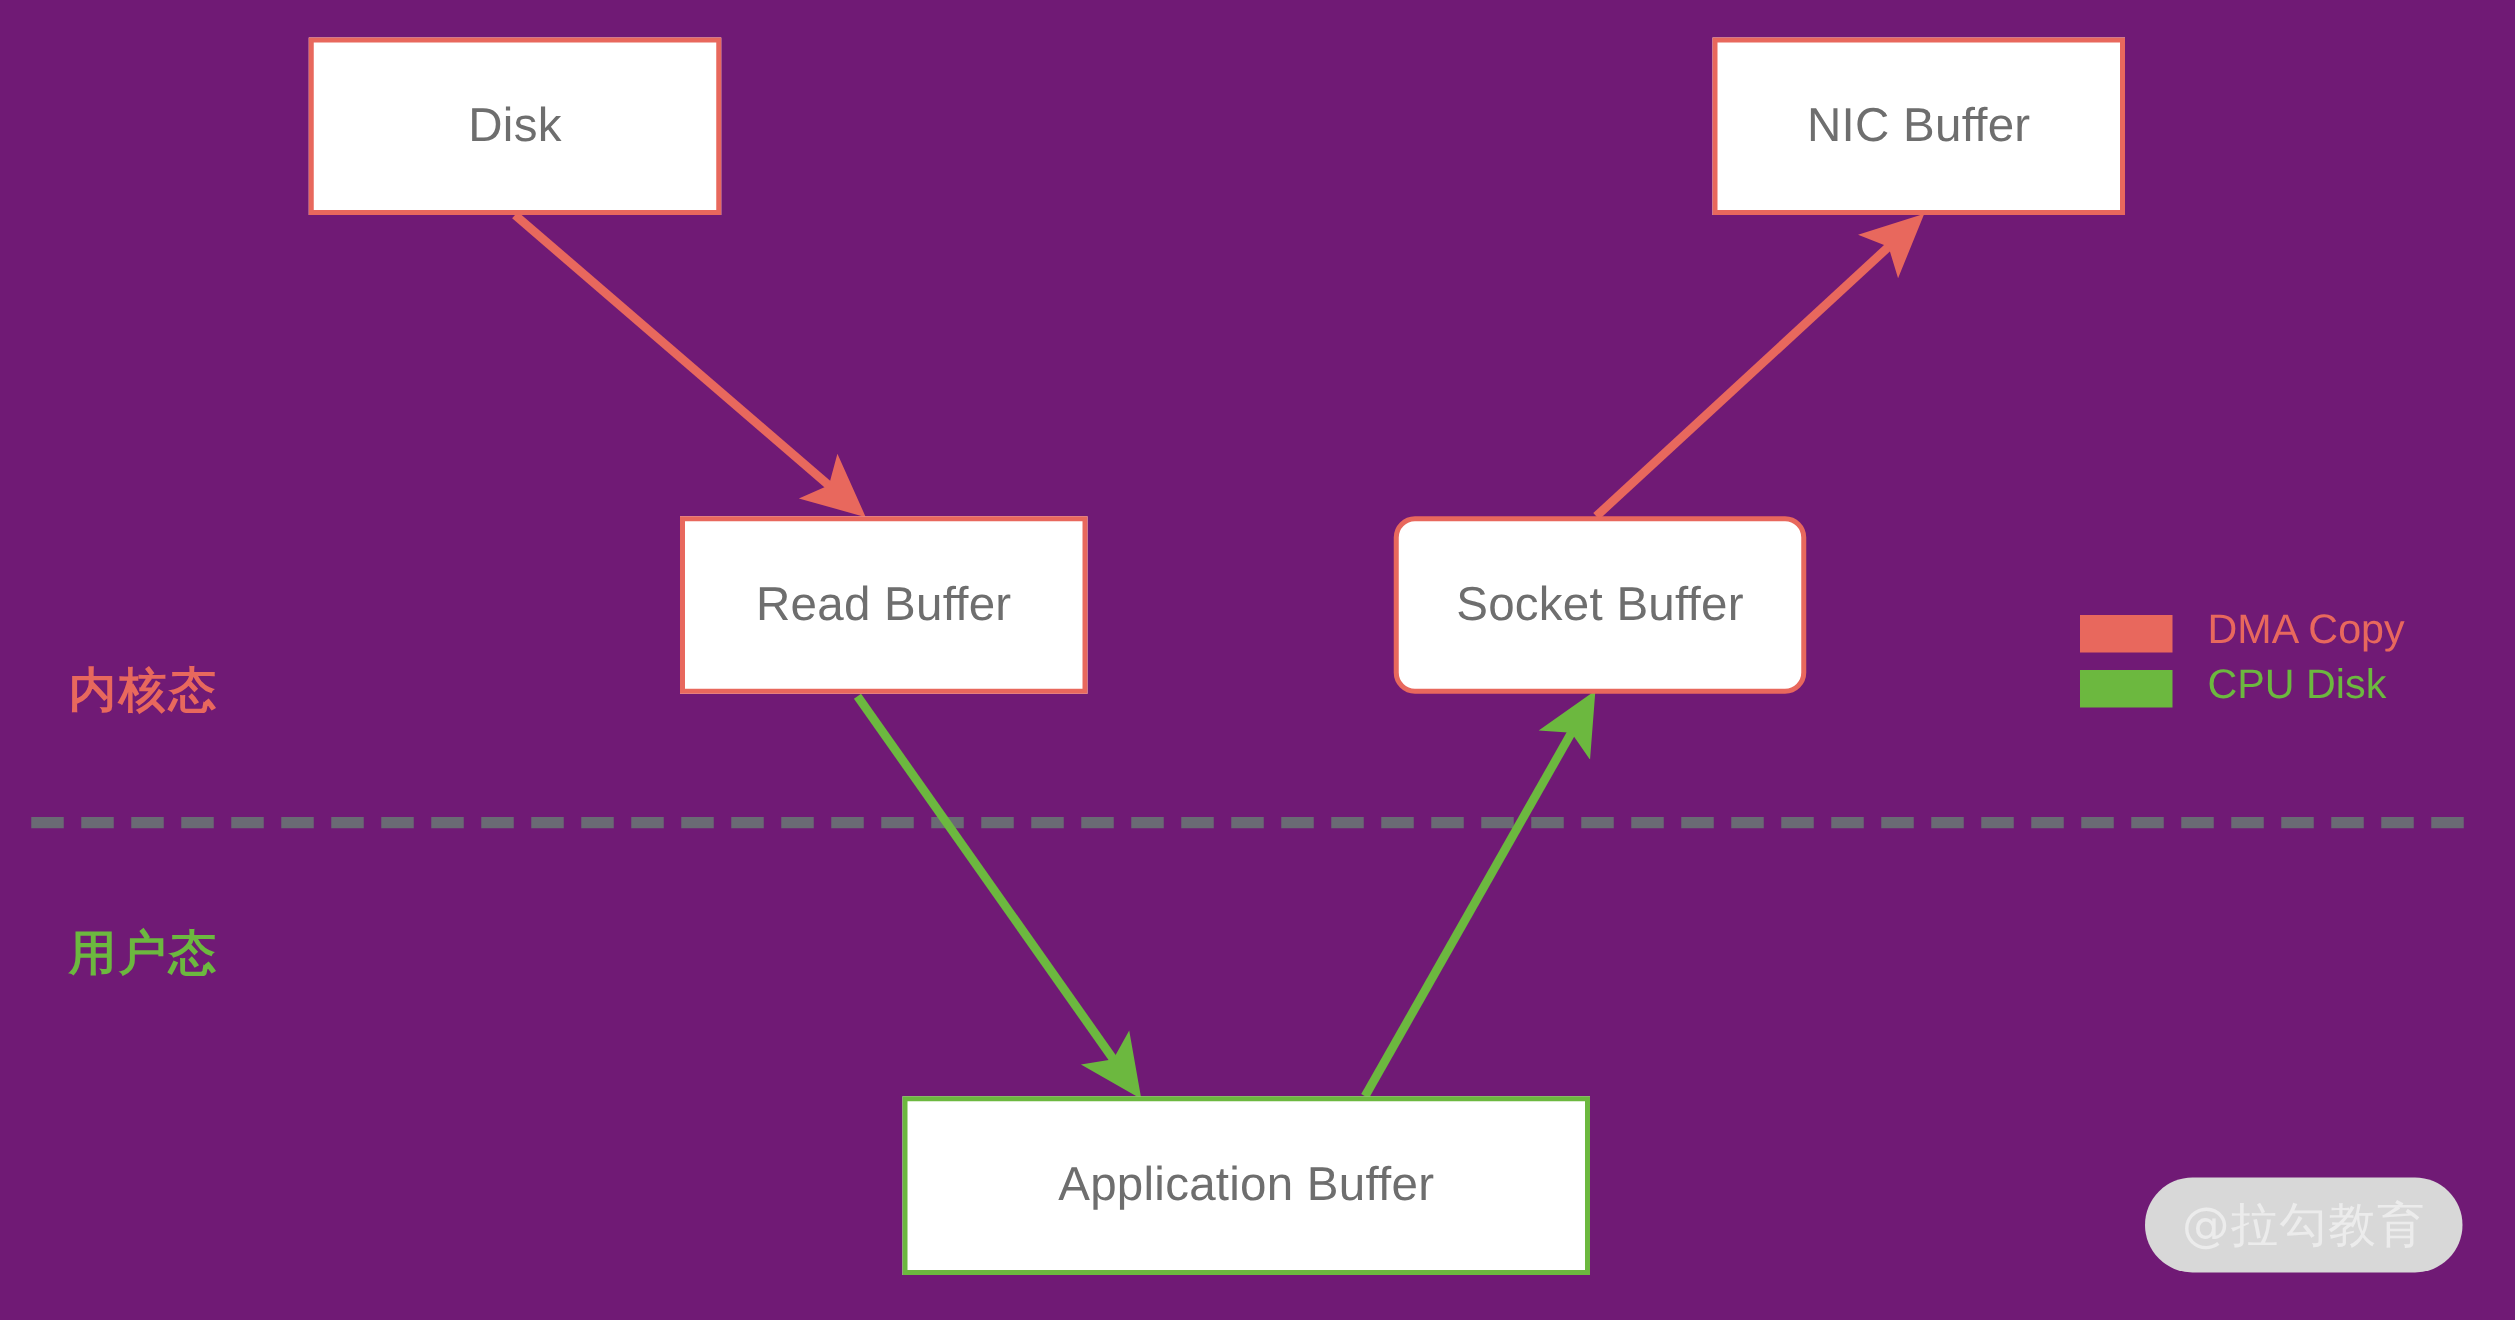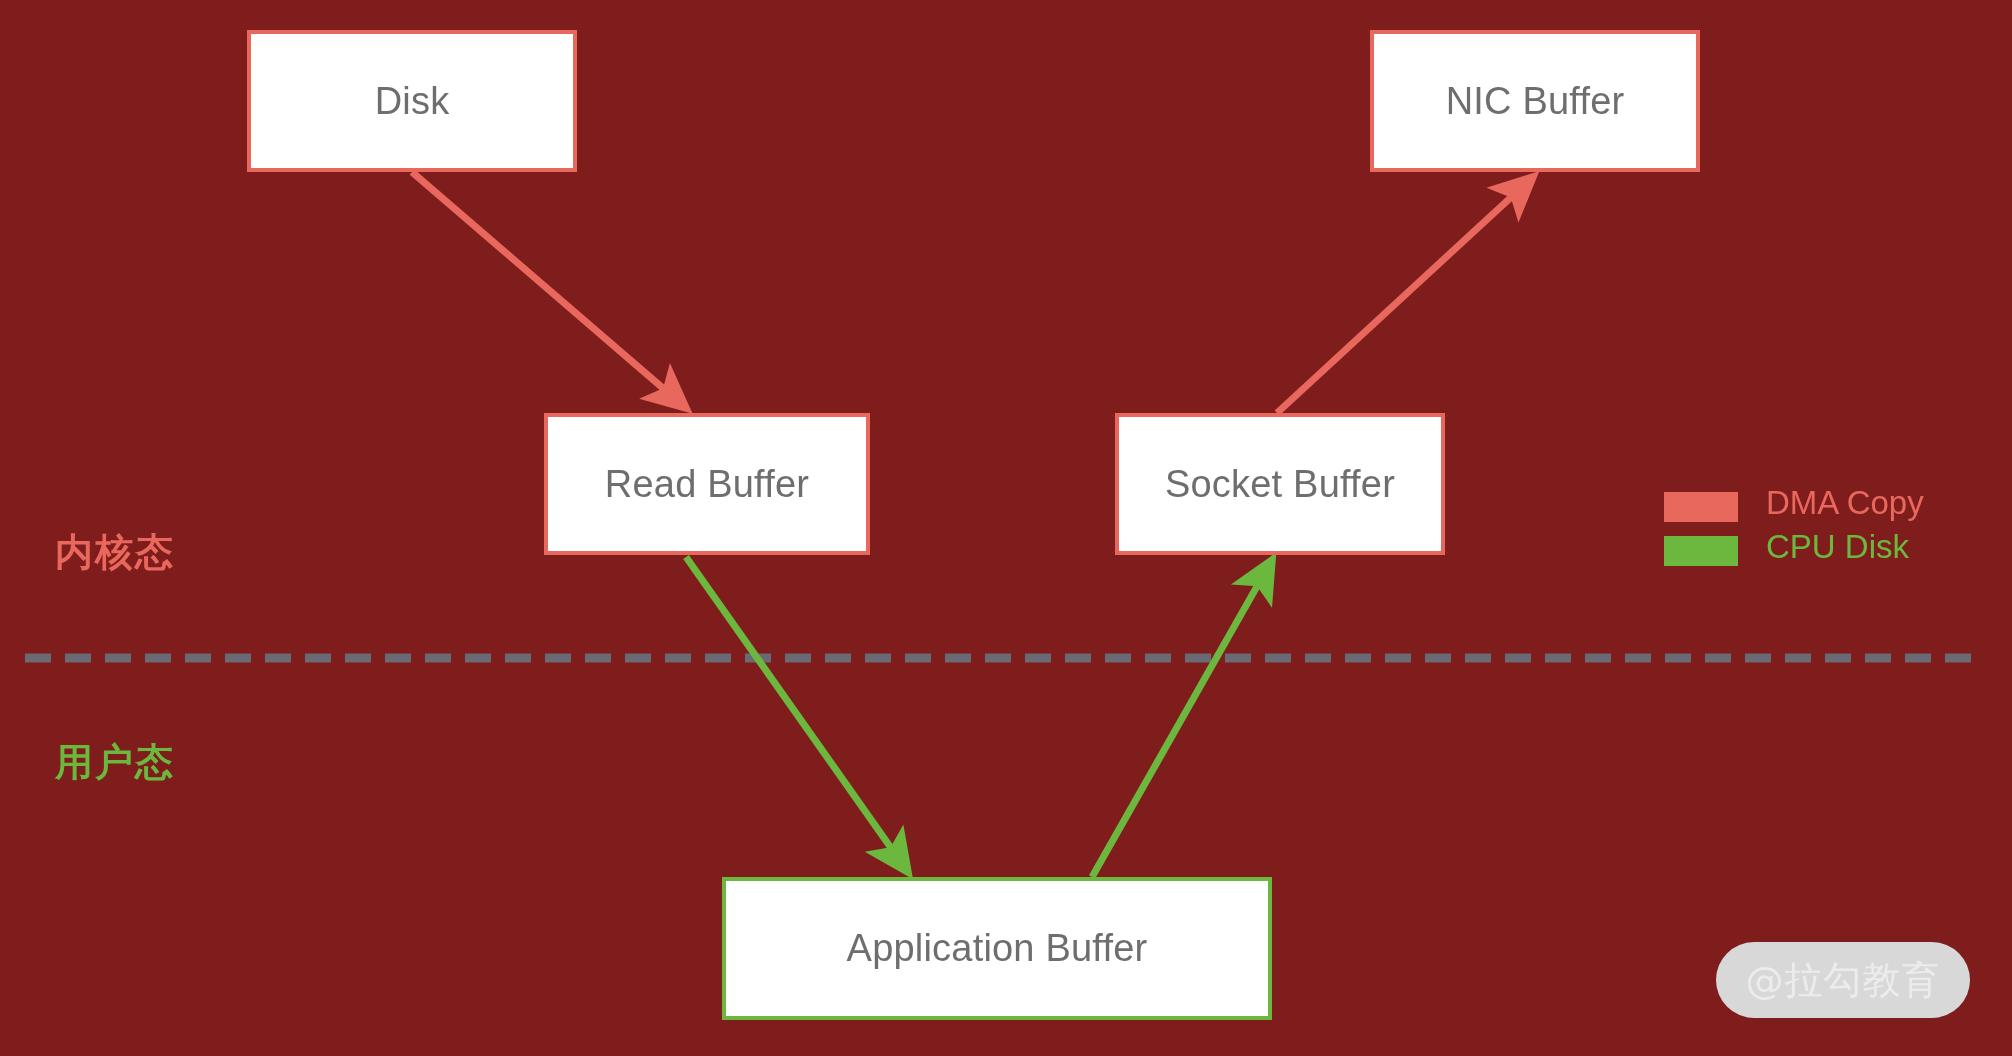--- a/index.html
+++ b/index.html
@@ -7,21 +7,21 @@
     padding: 0;
     background: #ffffff;
   }
   body {
     font-family: "Liberation Sans", "DejaVu Sans", sans-serif;
   }
   #canvas {
     position: relative;
     width: 2012px;
     height: 1056px;
-    background: #7f1d1d;
+    background: #701a75;
     overflow: hidden;
   }
   #edges {
     position: absolute;
     left: 0;
     top: 0;
     width: 2012px;
     height: 1056px;
     pointer-events: none;
   }
@@ -126,21 +126,21 @@
   </div>
 
   <div class="node kernel" style="left:1370px; top:30px; width:330px; height:142px;">
     <span class="node-label">NIC Buffer</span>
   </div>
 
   <div class="node kernel" style="left:544px; top:413px; width:326px; height:142px;">
     <span class="node-label">Read Buffer</span>
   </div>
 
-  <div class="node kernel" style="left:1115px; top:413px; width:330px; height:142px;">
+  <div class="node kernel" style="left:1115px; top:413px; width:330px; height:142px;border-radius:17px;">
     <span class="node-label">Socket Buffer</span>
   </div>
 
   <div class="node user" style="left:722px; top:877px; width:550px; height:143px;">
     <span class="node-label">Application Buffer</span>
   </div>
 
   <div class="mode-label kernel" style="left:55px; top:527px;">内核态</div>
 
   <div class="mode-label user" style="left:55px; top:737px;">用户态</div>

